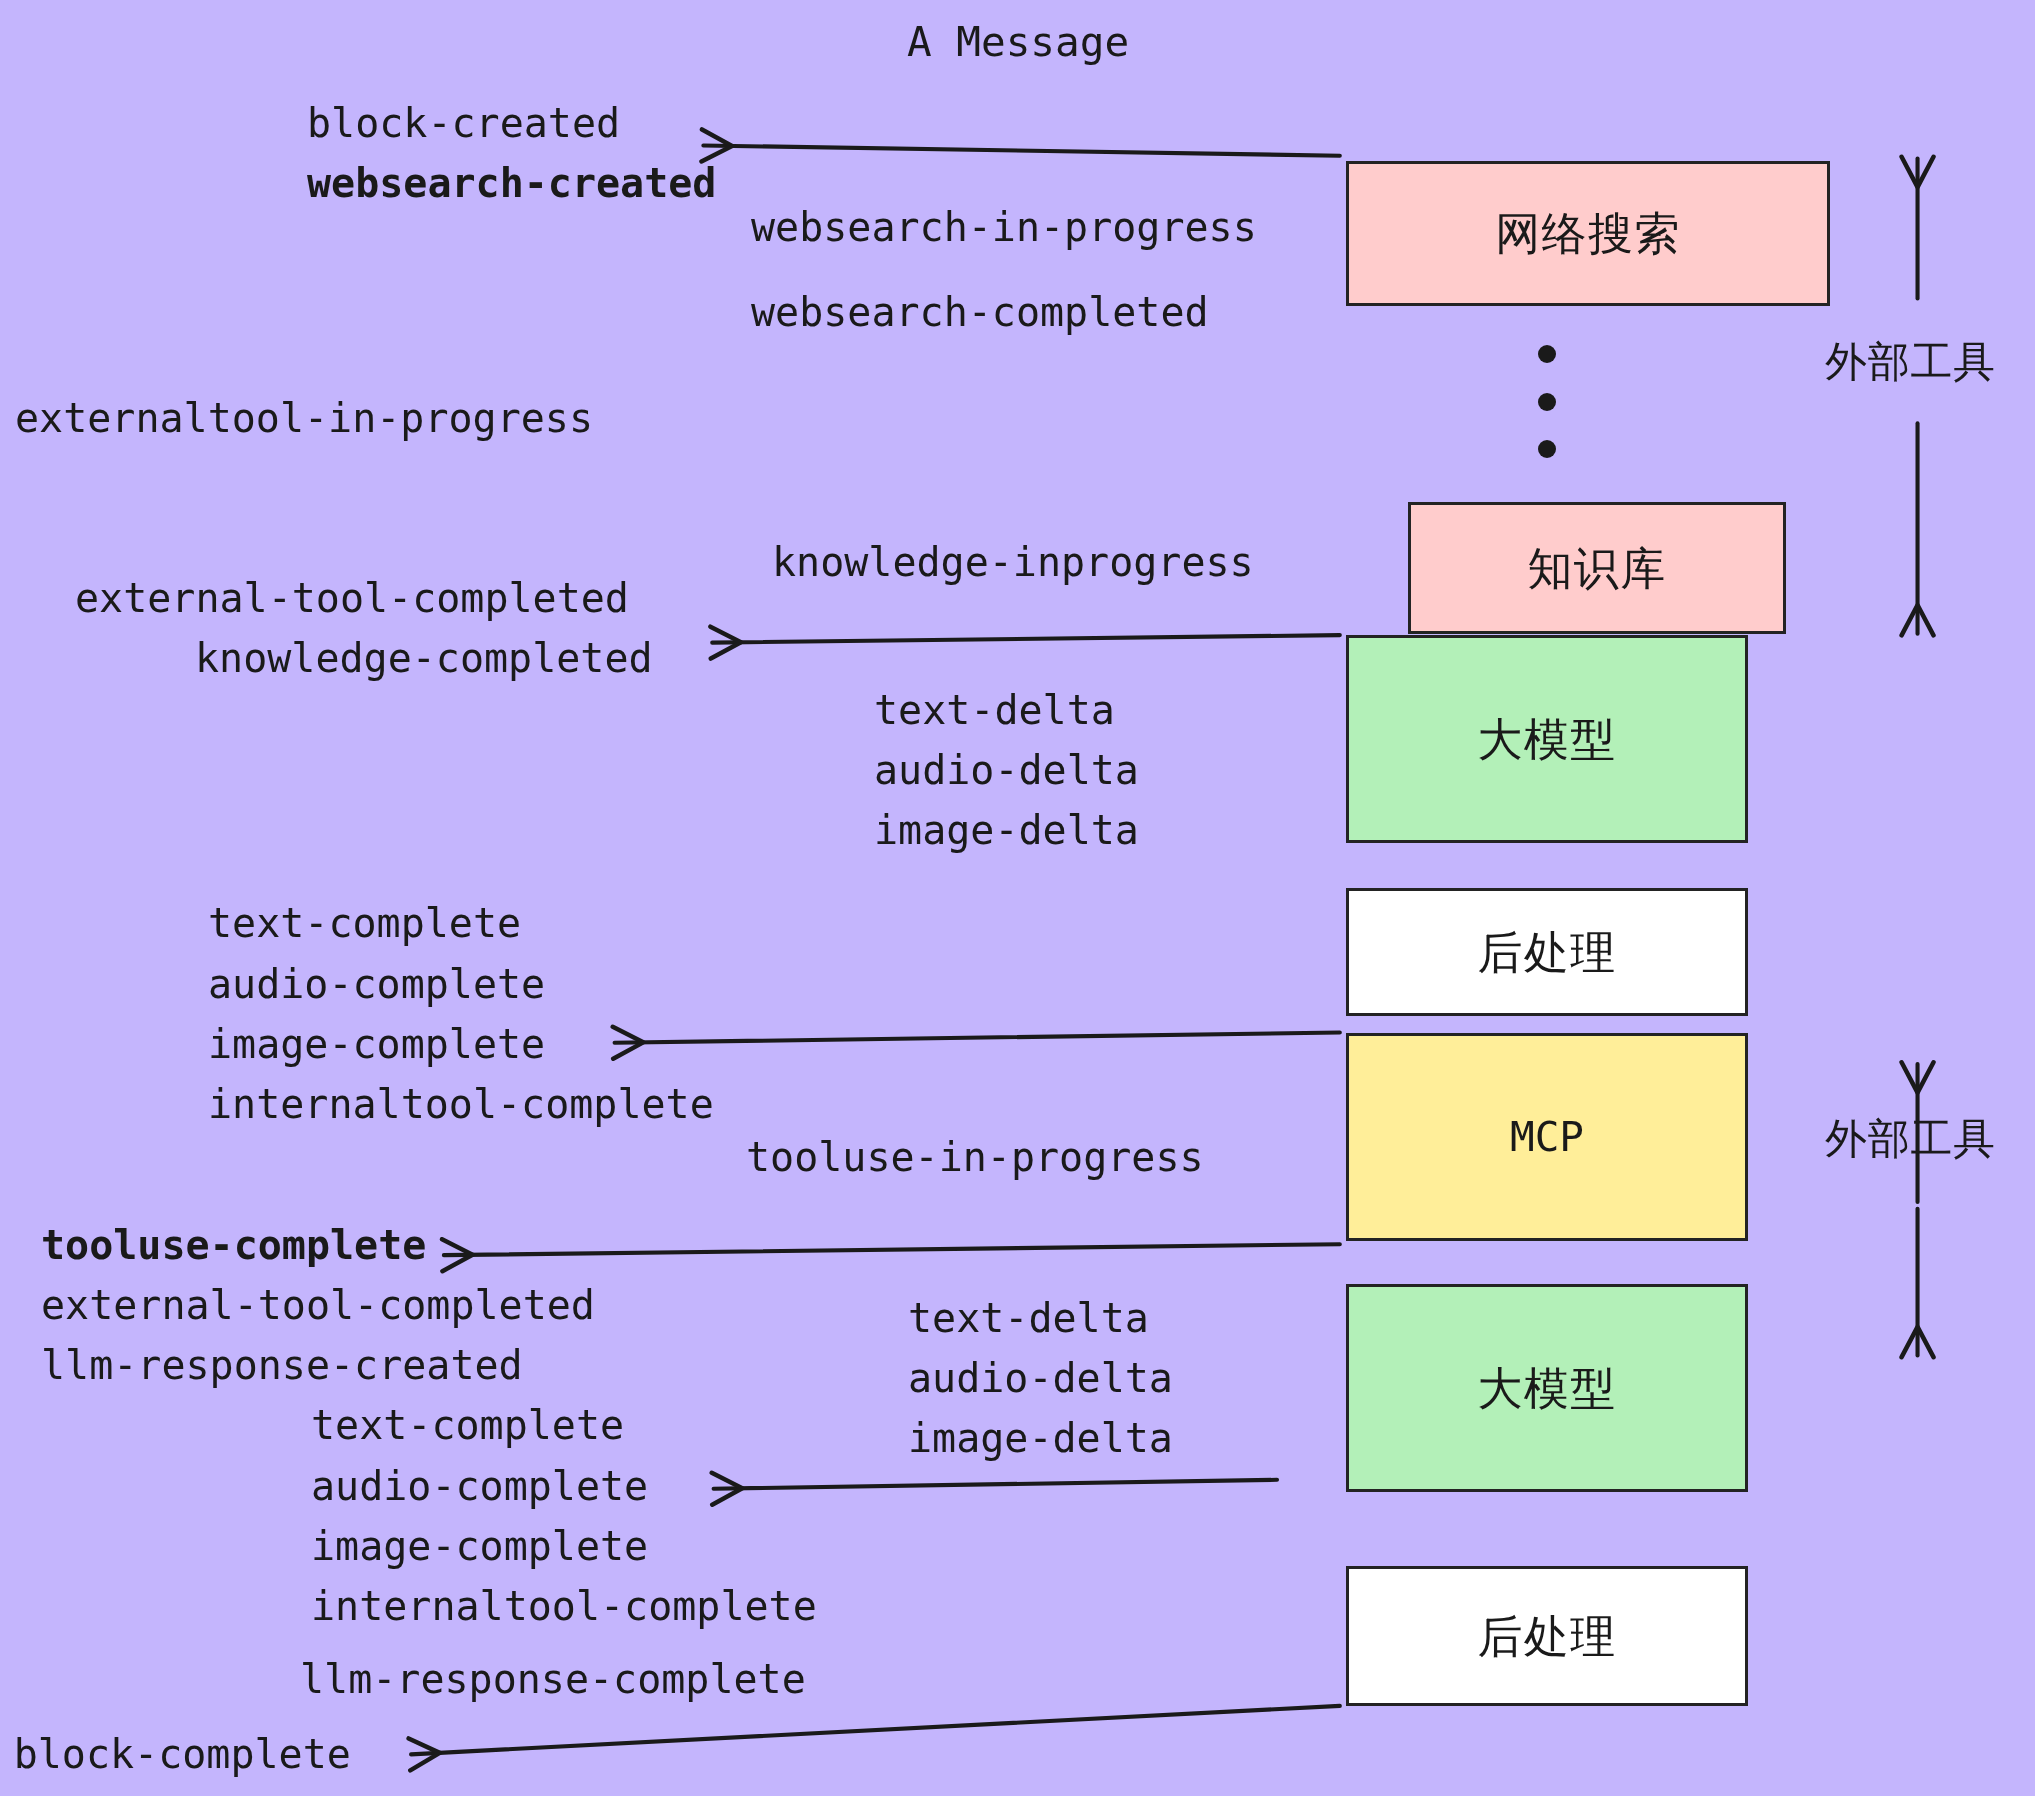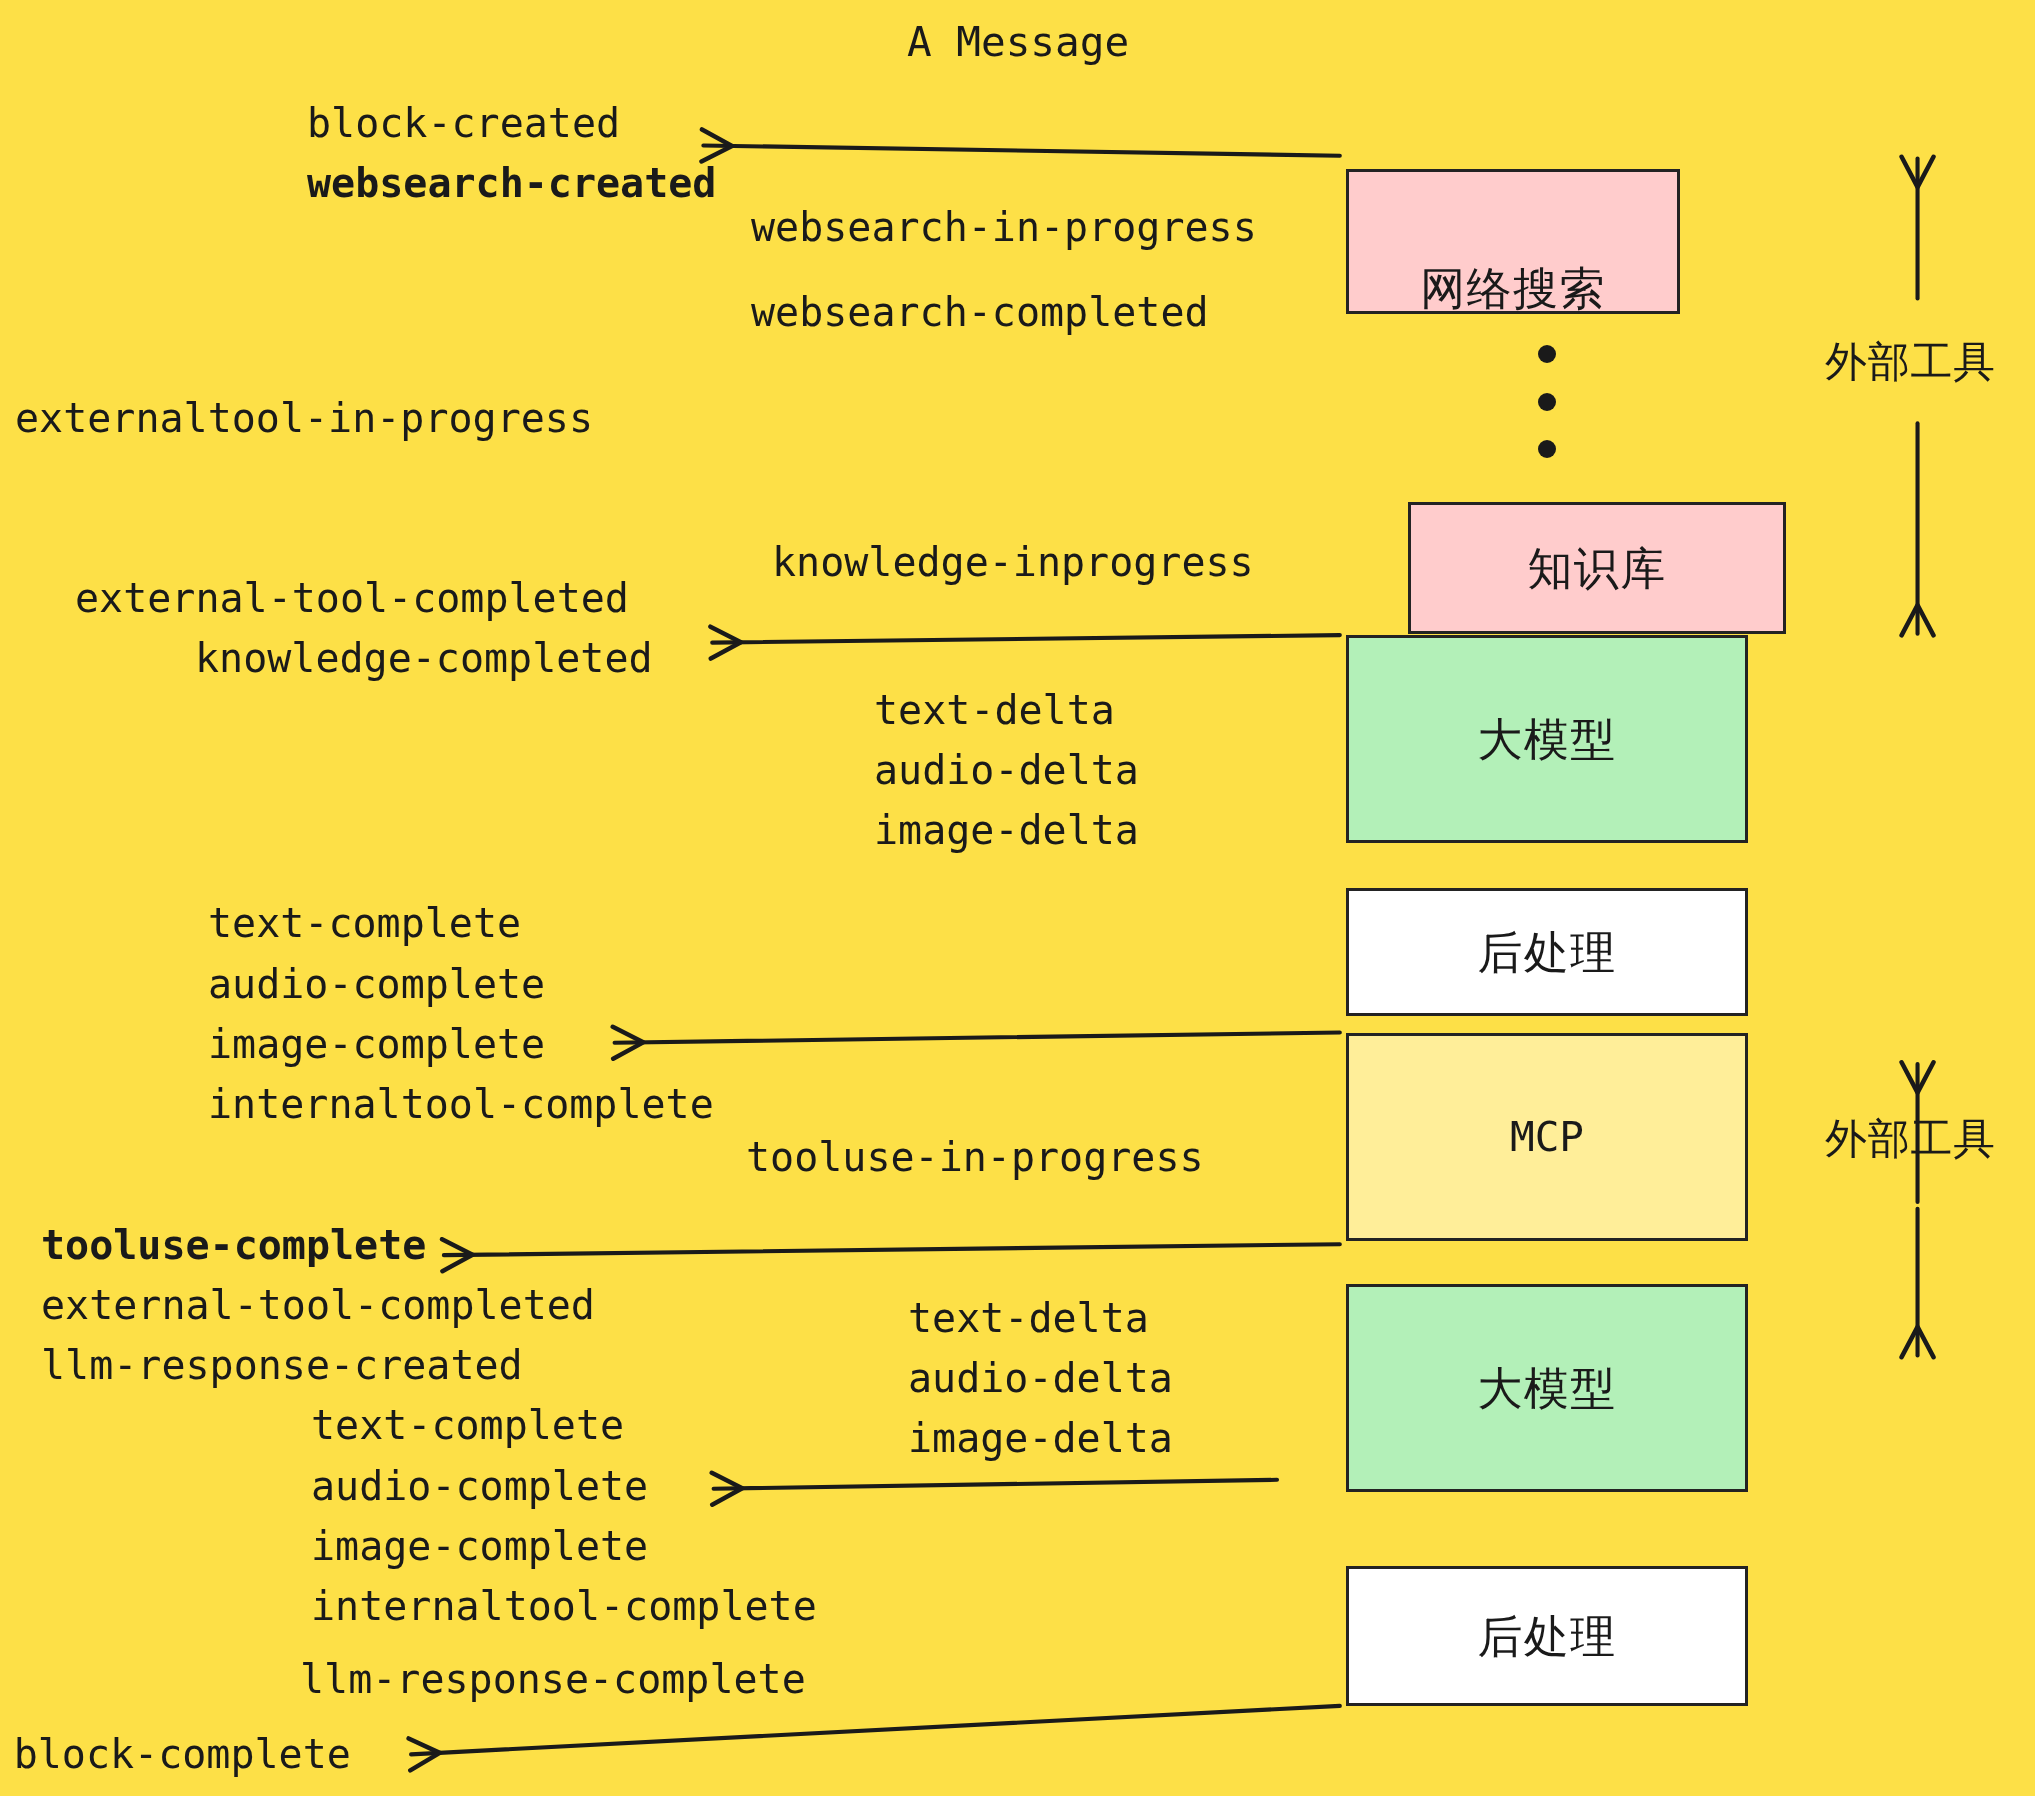--- a/index.html
+++ b/index.html
@@ -2,21 +2,21 @@
 <html style="font-size:11px"><head>
 <meta charset="utf-8">
 <style>
   html,body{margin:0;padding:0;background:#fff;}
   body{
     width:2035px;height:1796px;
     font-family:"DejaVu Sans Mono", monospace;
     background:#ffffff;
     overflow:hidden;
   }
-  #stage{position:relative;width:2035px;height:1796px;background:#fde047;}
+  #stage{position:relative;width:2035px;height:1796px;background:#c4b5fd;}
   svg#canvas{position:absolute;left:0;top:0;width:2035px;height:1796px;}
 
   .evt{
     position:absolute;
     font-family:"DejaVu Sans Mono", monospace;
     font-size:40px;
     line-height:1;
     color:#1a1a1a;
     white-space:pre;
     letter-spacing:0px;
@@ -94,21 +94,21 @@
         <line x1="2808" y1="437" x2="2808" y2="232" marker-end="url(#ah)" stroke-linecap="round"></line>
         <line x1="2808" y1="620" x2="2808" y2="928" marker-end="url(#ah)" stroke-linecap="round"></line>
         <line x1="2808" y1="1760" x2="2808" y2="1558" marker-end="url(#ah)" stroke-linecap="round"></line>
         <line x1="2808" y1="1770" x2="2808" y2="1985" marker-end="url(#ah)" stroke-linecap="round"></line>
       </g>
   </svg>
 
   <div class="title" style="left:1018px;top:42px;">A Message</div>
 
   <div id="boxes-layer">
-      <div class="box" style="left: 1346px; top: 169px; width: 334px; height: 145px; background: rgb(255, 204, 204); align-items: flex-end;">
+      <div class="box" style="left: 1346px; top: 161px; width: 484px; height: 145px; background: rgb(255, 204, 204);">
         <span class="lbl">网络搜索</span>
       </div>
       <div class="box" style="left: 1408px; top: 502px; width: 378px; height: 132px; background: rgb(255, 204, 204);">
         <span class="lbl">知识库</span>
       </div>
       <div class="box" style="left: 1346px; top: 635px; width: 402px; height: 208px; background: rgb(179, 240, 184);">
         <span class="lbl">大模型</span>
       </div>
       <div class="box" style="left: 1346px; top: 888px; width: 402px; height: 128px; background: rgb(255, 255, 255);">
         <span class="lbl">后处理</span>

